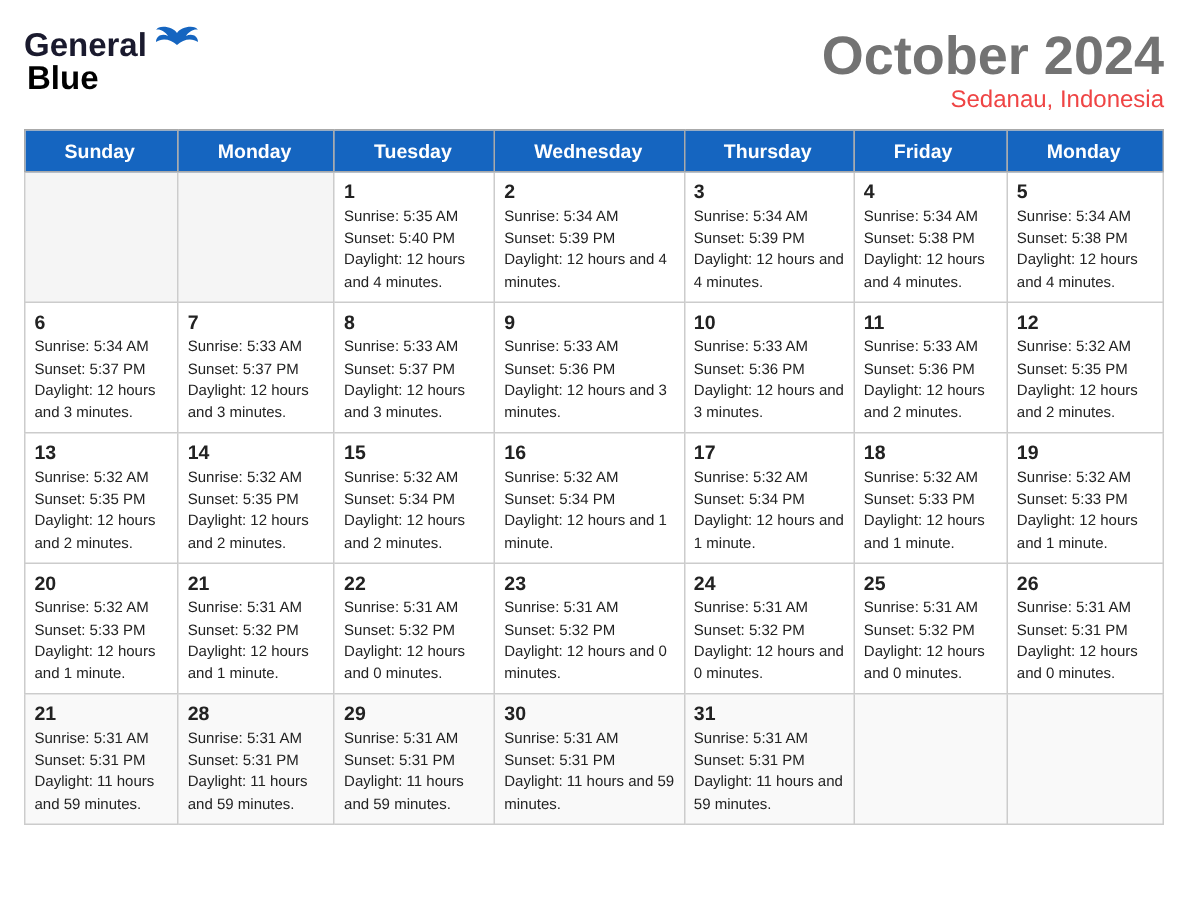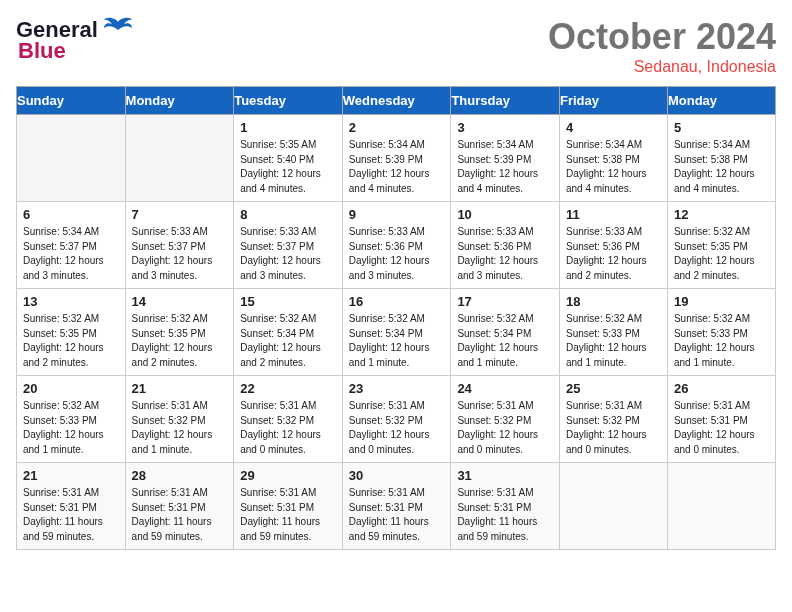--- a/index.html
+++ b/index.html
@@ -33,21 +33,21 @@
     }
     .calendar {
       width: 100%;
       border-collapse: collapse;
     }
     .calendar th {
       background: #1565c0;
       color: #fff;
       font-size: 13px;
       font-weight: bold;
-      padding: 6px 0;
+      padding: 6px 26px;
       text-align: left;
       border: 1px solid #aaa;
     }
     .calendar td {
       vertical-align: top;
       border: 1px solid #ccc;
       padding: 5px 6px;
       font-size: 10.5px;
       color: #222;
       min-width: 100px;
@@ -78,21 +78,21 @@
     <div style="display:flex;align-items:center;">
       <div style="font-size:22px;font-weight:bold;color:#1a1a2e;line-height:1.1;">
         <span style="color:#1a1a2e;">General</span>
       </div>
       <div style="margin-left:4px;">
         <svg width="32" height="24" viewBox="0 0 32 24">
           <path d="M16 6 C18 2, 28 0, 30 4 C28 3, 24 5, 22 8 C26 6, 30 8, 30 12 C26 9, 20 10, 16 14 C12 10, 6 9, 2 12 C2 8, 6 6, 10 8 C8 5, 4 3, 2 4 C4 0, 14 2, 16 6Z" fill="#1565c0"></path>
         </svg>
       </div>
     </div>
-    <div style="font-size:22px;font-weight:bold;color:#be185d;line-height:1;margin-top:-4px;margin-left:2px;">Blue</div>
+    <div style="font-size:22px;font-weight:bold;color:#000000;line-height:1;margin-top:-4px;margin-left:2px;">Blue</div>
   </div>
   <div class="title-area">
     <div class="month-title">October 2024</div>
     <div class="subtitle">Sedanau, Indonesia</div>
   </div>
 </div>
 
 <table class="calendar">
   <thead>
     <tr>

